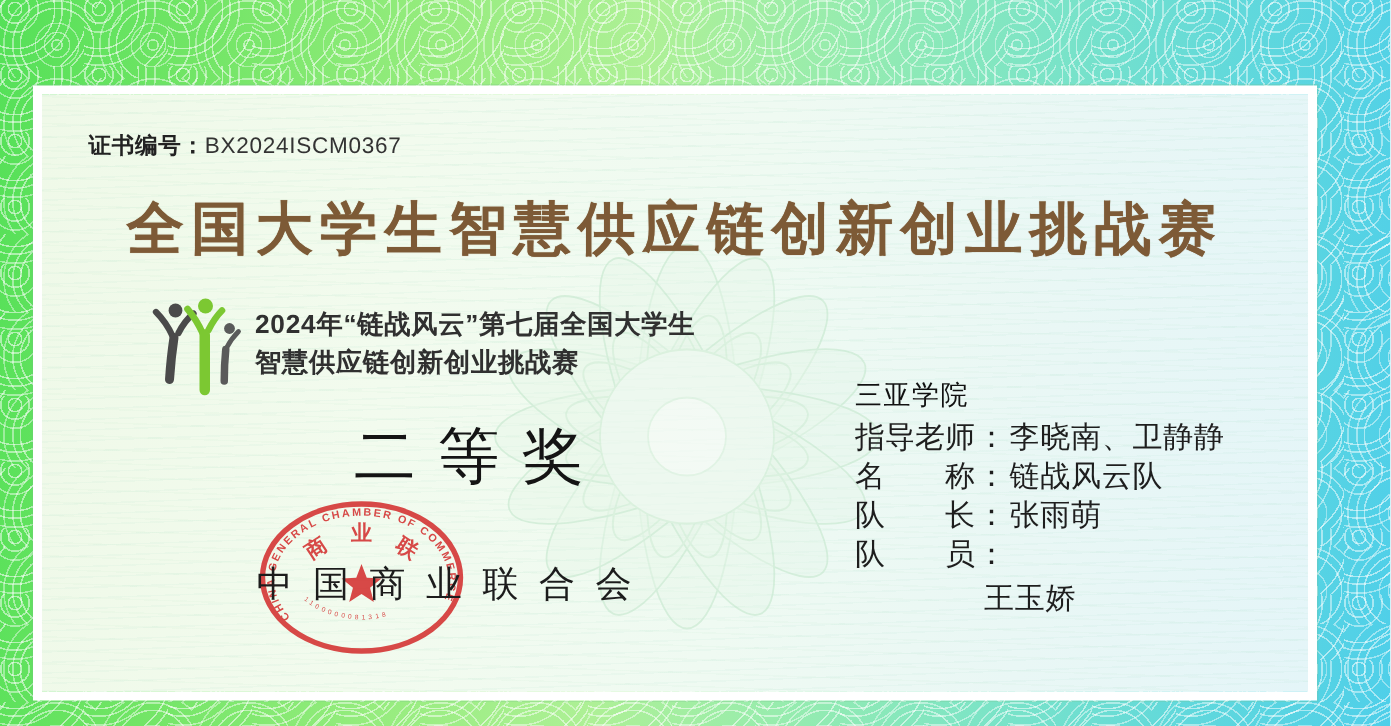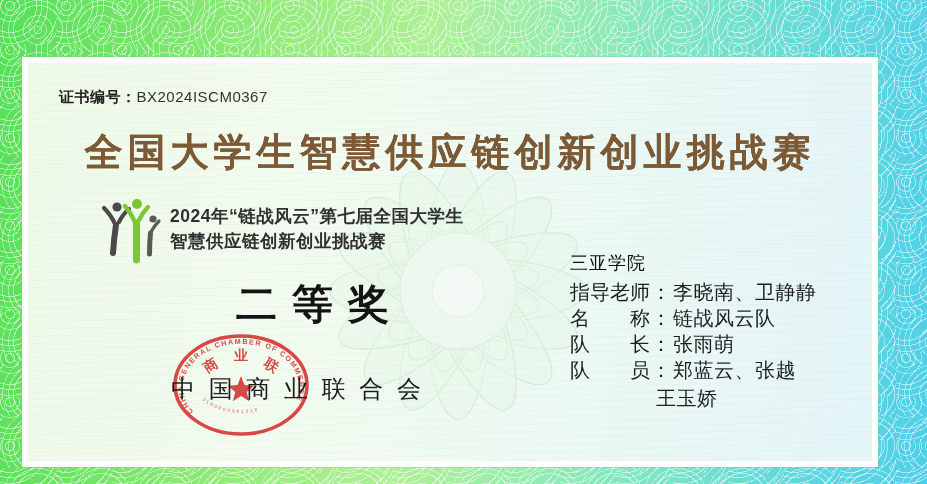--- a/index.html
+++ b/index.html
@@ -42,21 +42,21 @@
     text-shadow:0 0 .5px #7d5a36;
   }
   .logo{position:absolute;left:72px;top:133px;width:64px;height:70px;}
   .subtitle{
     position:absolute;left:142px;top:141px;width:330px;
     font-size:17.5px;font-weight:600;color:#303030;line-height:25px;letter-spacing:.5px;
   }
   .award{
     position:absolute;left:208px;top:214px;
     font-family:"Liberation Serif","DejaVu Serif",serif;
-    font-size:41px;font-weight:bold;color:#141414;letter-spacing:15px;white-space:nowrap;
+    font-size:41px;font-weight:normal;color:#141414;letter-spacing:15px;white-space:nowrap;
   }
   .seal{position:absolute;left:143px;top:269px;width:140px;height:106px;opacity:.92;}
   .org{
     position:absolute;left:143px;top:310px;z-index:5;
     font-size:24px;color:#1c1c1c;letter-spacing:3.5px;font-weight:500;white-space:nowrap;
   }
   .date{
     position:absolute;left:163px;top:332px;z-index:5;
     font-size:15.5px;color:#202020;letter-spacing:1px;white-space:nowrap;
   }
@@ -173,18 +173,17 @@
         <span class="rvalue">链战风云队</span>
     </div>
     <div class="row">
       <span class="rlabel">队　　长</span>
         <span class="colon">：</span>
         <span class="rvalue">张雨萌</span>
     </div>
     <div class="row">
       <span class="rlabel">队　　员</span>
         <span class="colon">：</span>
-        <span class="rvalue">郑蓝云、张越</span>
     </div>
     <div class="extra-member">王玉娇</div>
   </div>
 
 </div>
 
 </body></html>

